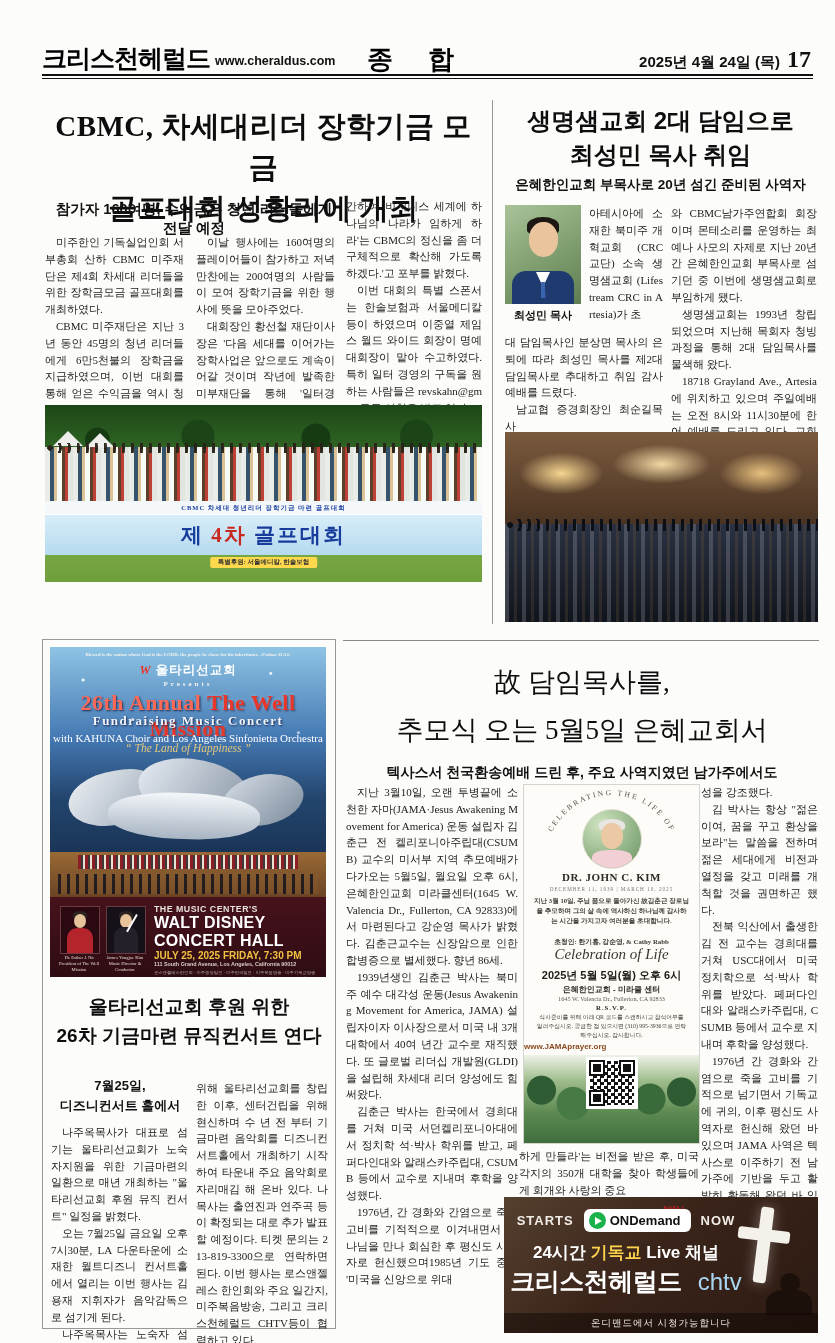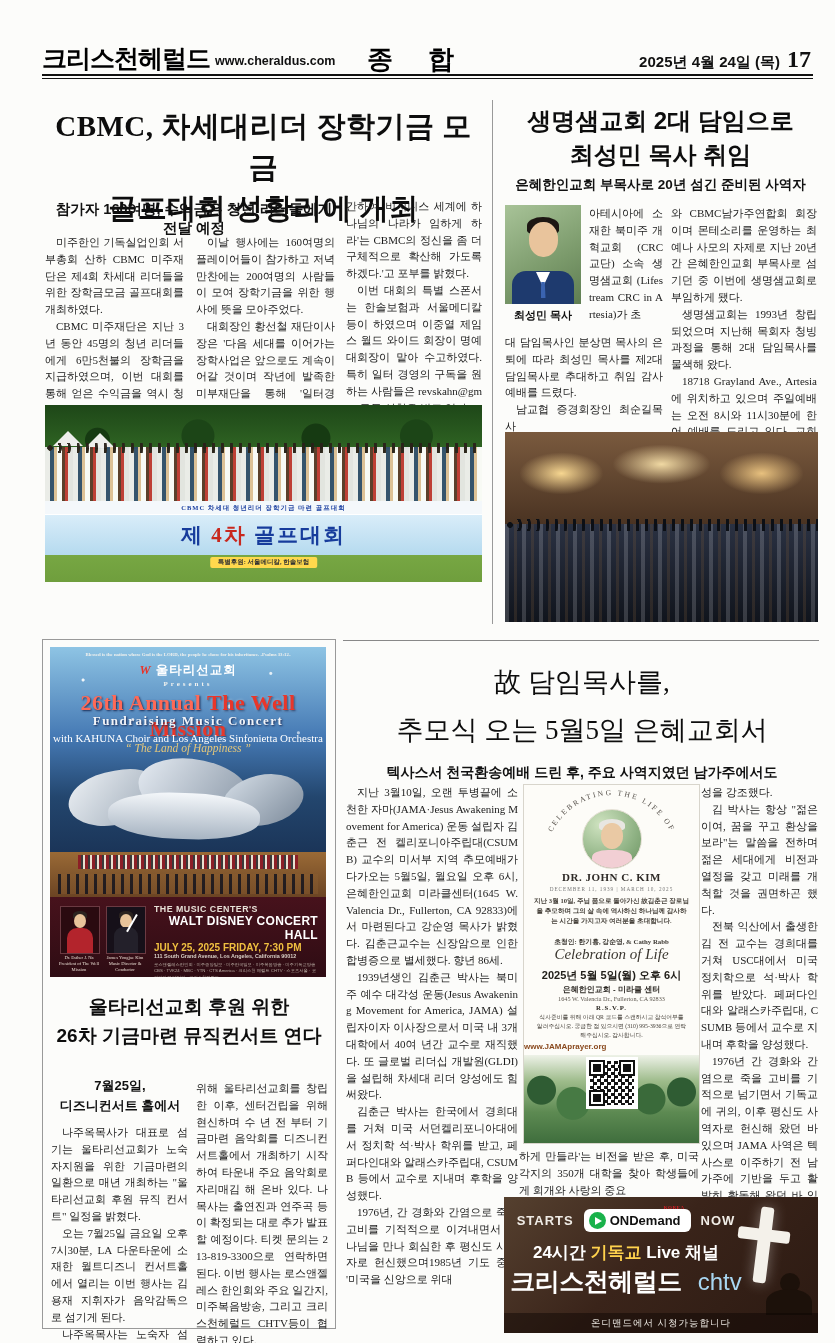--- a/index.html
+++ b/index.html
@@ -102,21 +102,21 @@
   .thumb{position:absolute;top:9px;width:38px;height:46px;overflow:hidden;border:1px solid #6b3a42;}
   .th-name{position:absolute;top:58px;width:40px;font-size:4.6px;color:#e8dcd2;text-align:center;line-height:6px;}
   .t1{background:#2a0a10;} .t2{background:#161019;}
   .th-face{position:absolute;left:13px;top:7px;width:12px;height:14px;border-radius:50%;background:#e8c39a;}
   .th-hair{position:absolute;left:12px;top:4px;width:14px;height:7px;border-radius:50% 50% 0 0;background:#2b2320;}
   .th-dress{position:absolute;left:6px;top:21px;width:26px;height:25px;border-radius:10px 10px 0 0;background:#b3242c;}
   .th-suit{position:absolute;left:7px;top:20px;width:24px;height:26px;border-radius:9px 9px 0 0;background:#23202a;}
   .th-baton{position:absolute;left:24px;top:6px;width:1.6px;height:20px;background:#fff;transform:rotate(30deg);}
   .po-r{position:absolute;left:104px;top:7px;width:164px;color:#fff;}
   .po-mc{font-size:8.8px;font-weight:600;color:#e8e2d8;letter-spacing:.5px;}
-  .po-wd{font-size:12px;font-weight:800;color:#fff;letter-spacing:.3px;text-align:right;}
+  .po-wd{font-size:16px;font-weight:800;color:#fff;letter-spacing:.3px;}
   .po-dt{font-size:10px;font-weight:800;color:#f0c040;}
   .po-ad{font-size:5.4px;color:#d8cfc6;font-weight:600;}
   .po-sp{font-size:4.3px;color:#b8aba2;line-height:6.4px;margin-top:3px;}
   
   .card{background:#fdfcf8;border:1px solid #d8d5cc;overflow:hidden;font-family:"Liberation Serif",serif;}
   .mc-photo{position:absolute;left:50%;transform:translateX(-50%);top:24px;width:58px;height:58px;border-radius:50%;overflow:hidden;
     background:radial-gradient(circle at 30% 25%,#cfe3c0,#8fb284 60%,#6a9260);border:1px solid #e4e0d4;}
   .mc-hair{position:absolute;left:16px;top:9px;width:26px;height:12px;border-radius:50% 50% 30% 30%;background:#e8e6e2;}
   .mc-face{position:absolute;left:18px;top:13px;width:22px;height:26px;border-radius:48%;background:#eac9a4;}
   .mc-shirt{position:absolute;left:9px;top:40px;width:40px;height:18px;border-radius:40% 40% 0 0;background:#f2cfd4;}

